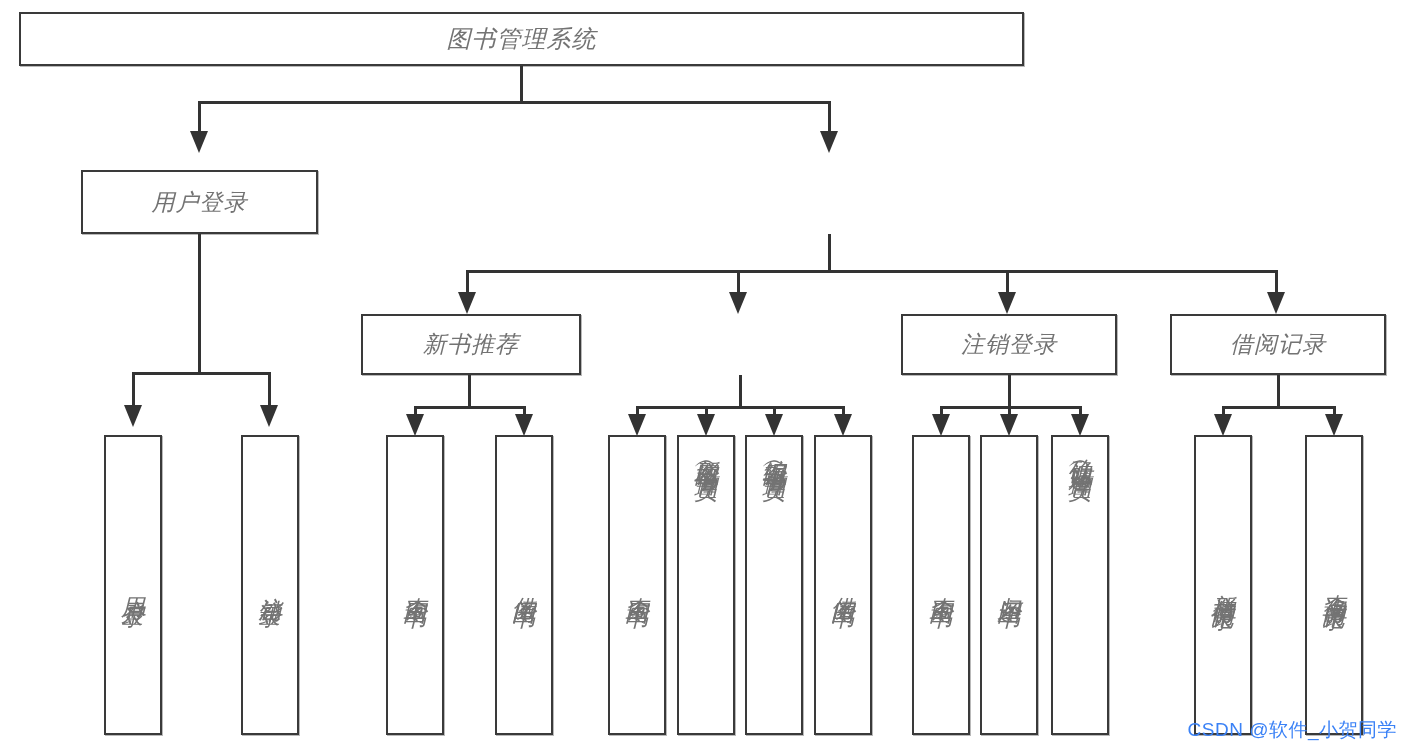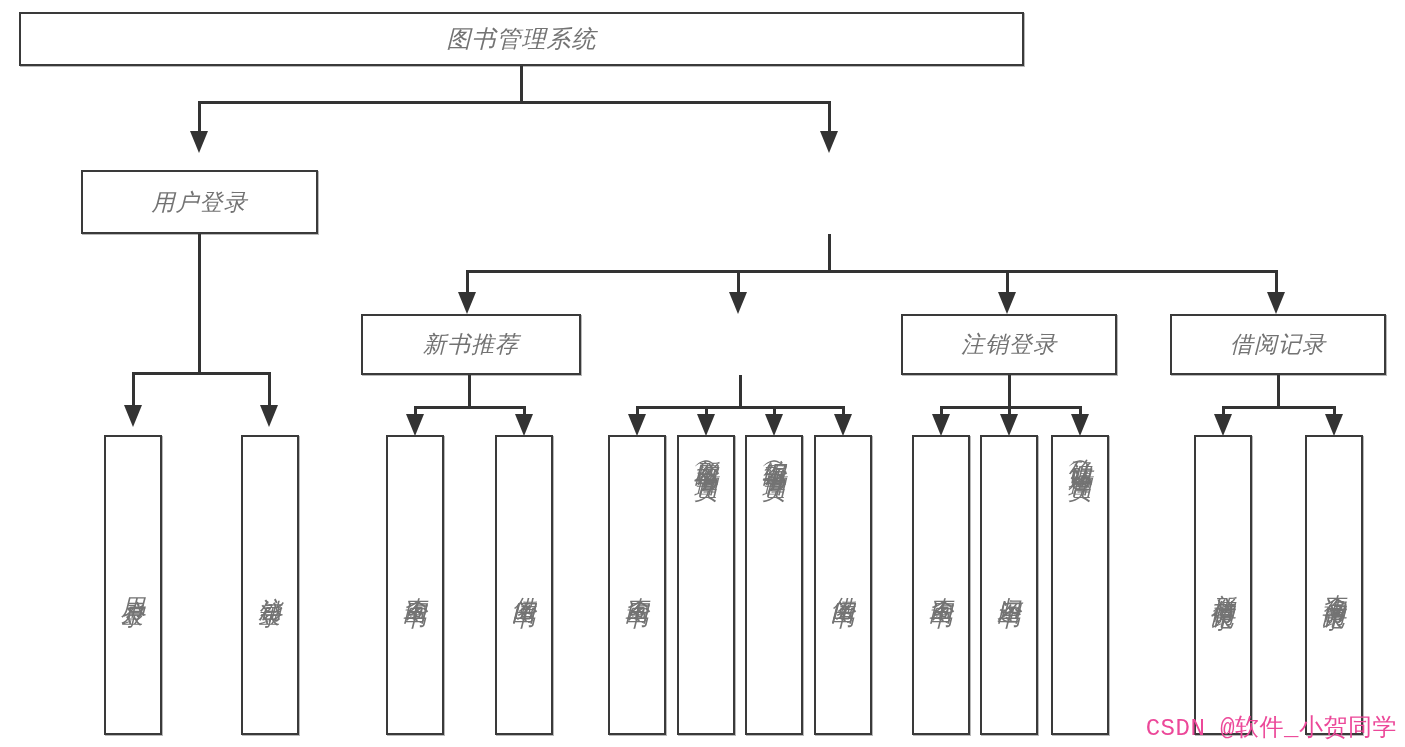--- a/index.html
+++ b/index.html
@@ -84,26 +84,25 @@
     border-left: 9px solid transparent;
     border-right: 9px solid transparent;
     border-top: 22px solid #333333;
   }
 
   
   #watermark {
     position: absolute;
     right: 8px;
     bottom: 4px;
-    font-size: 24px;
-    color: #ec4899;
+    font-size: 19px;
+    color: #3b82f6;
     letter-spacing: 0.5px;
     user-select: none;
     white-space: nowrap;
-    font-family: Liberation Mono, monospace;
   }
 </style>
 </head>
 <body>
 
 <div id="canvas">
 
   <div class="node root" style="left:19px; top:12px; width:1005px; height:54px;">
     <span class="label">图书管理系统</span>
   </div>

